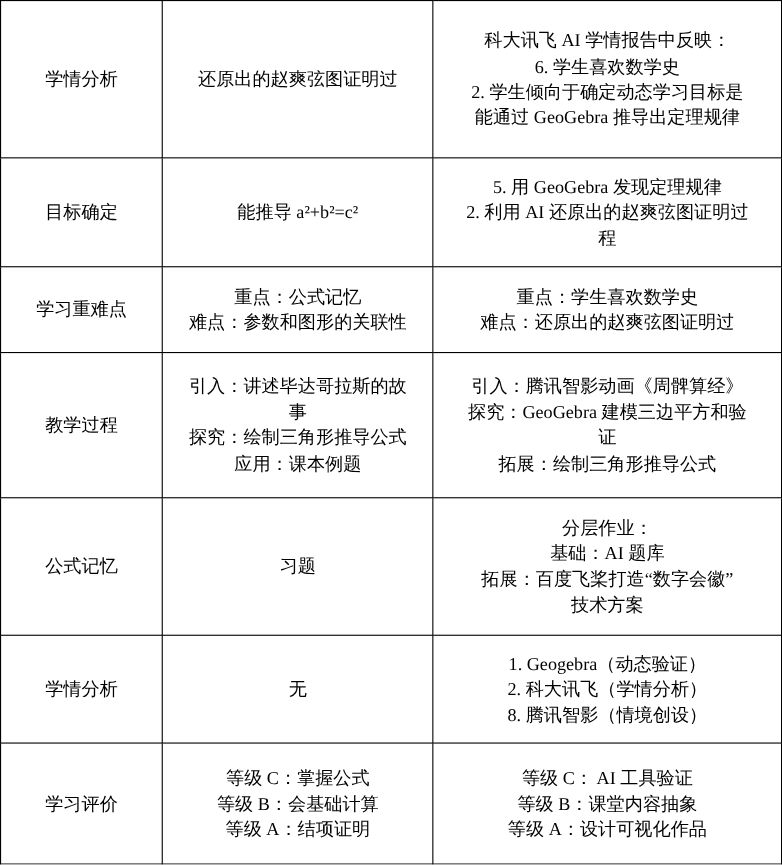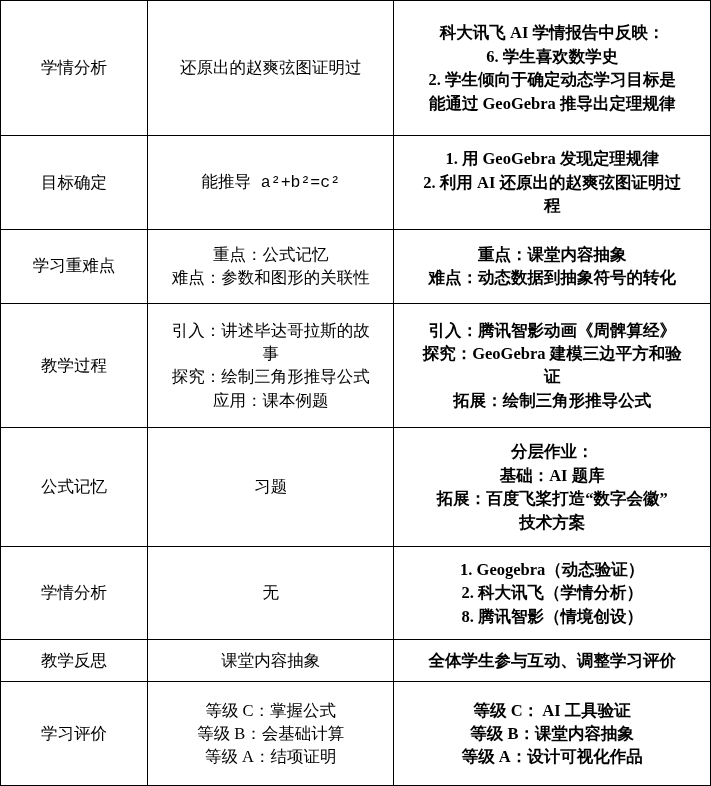--- a/index.html
+++ b/index.html
@@ -35,32 +35,31 @@
   }
   td.col-label {
     width: 110px;
     margin-left: 48px;
   }
   td.col-a {
     width: 190px;
   }
   td.col-b {
     width: 247px;
-    font-weight: bold;
   }
   .lines {
     display: block;
   }
   .line {
     display: block;
     white-space: pre-wrap;
     word-break: break-word;
   }
   .formula {
-    font-family: Liberation Mono, monospace;
+    font-family: Liberation Serif, serif;
   }
 </style>
 </head>
 <body>
 
 <div id="sheet">
   <table class="comparison">
     <tbody>
       <tr style="height: 128px;">
         <td class="col-label">
@@ -78,37 +77,37 @@
       </tr>
 
       <tr style="height: 88px;">
         <td class="col-label">
           <span class="lines">目标确定</span>
         </td>
         <td class="col-a">
           <span class="lines formula">能推导 a²+b²=c²</span>
         </td>
         <td class="col-b">
-          <span class="line">1. 用 GeoGebra 发现定理规律</span>
+          <span class="line">5. 用 GeoGebra 发现定理规律</span>
           <span class="line">2. 利用 AI 还原出的赵爽弦图证明过</span>
           <span class="line">程</span>
         </td>
       </tr>
 
       <tr style="height: 70px;">
         <td class="col-label">
           <span class="lines">学习重难点</span>
         </td>
         <td class="col-a">
           <span class="line">重点：公式记忆</span>
           <span class="line">难点：参数和图形的关联性</span>
         </td>
         <td class="col-b">
-          <span class="line">重点：课堂内容抽象</span>
-          <span class="line">难点：动态数据到抽象符号的转化</span>
+          <span class="line">重点：学生喜欢数学史</span>
+          <span class="line">难点：还原出的赵爽弦图证明过</span>
         </td>
       </tr>
 
       <tr style="height: 118px;">
         <td class="col-label">
           <span class="lines">教学过程</span>
         </td>
         <td class="col-a">
           <span class="line">引入：讲述毕达哥拉斯的故</span>
           <span class="line">事</span>
@@ -145,31 +144,20 @@
         <td class="col-a">
           <span class="lines">无</span>
         </td>
         <td class="col-b">
           <span class="line">1. Geogebra（动态验证）</span>
           <span class="line">2. 科大讯飞（学情分析）</span>
           <span class="line">8. 腾讯智影（情境创设）</span>
         </td>
       </tr>
 
-      <tr style="height: 40px;">
-        <td class="col-label">
-          <span class="lines">教学反思</span>
-        </td>
-        <td class="col-a">
-          <span class="lines">课堂内容抽象</span>
-        </td>
-        <td class="col-b">
-          <span class="lines">全体学生参与互动、调整学习评价</span>
-        </td>
-      </tr>
 
       <tr style="height: 98px;">
         <td class="col-label">
           <span class="lines">学习评价</span>
         </td>
         <td class="col-a">
           <span class="line">等级 C：掌握公式</span>
           <span class="line">等级 B：会基础计算</span>
           <span class="line">等级 A：结项证明</span>
         </td>

